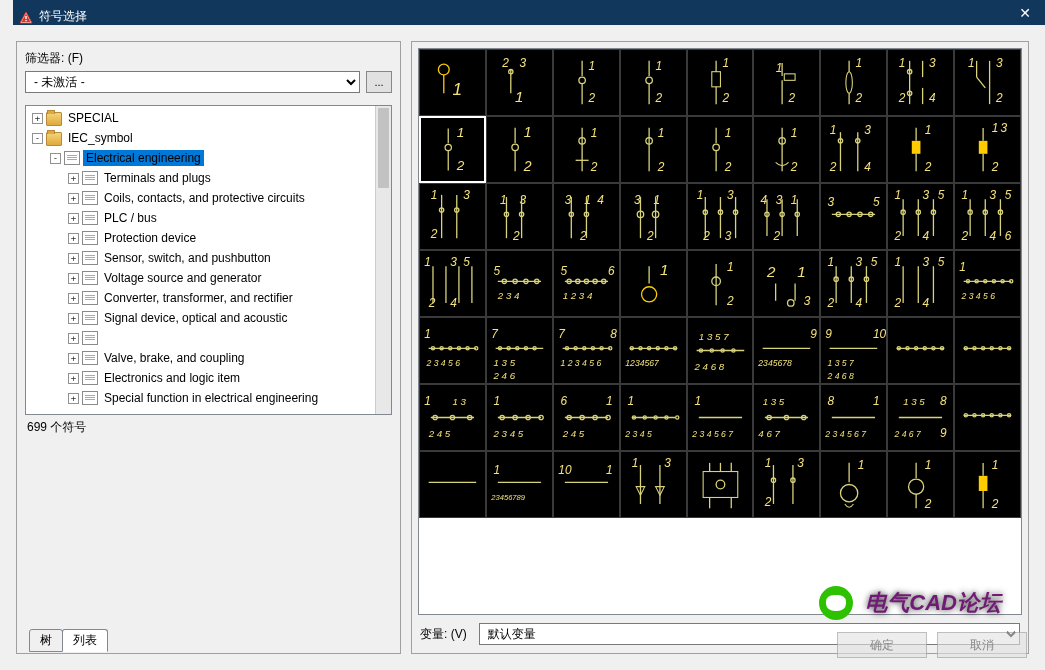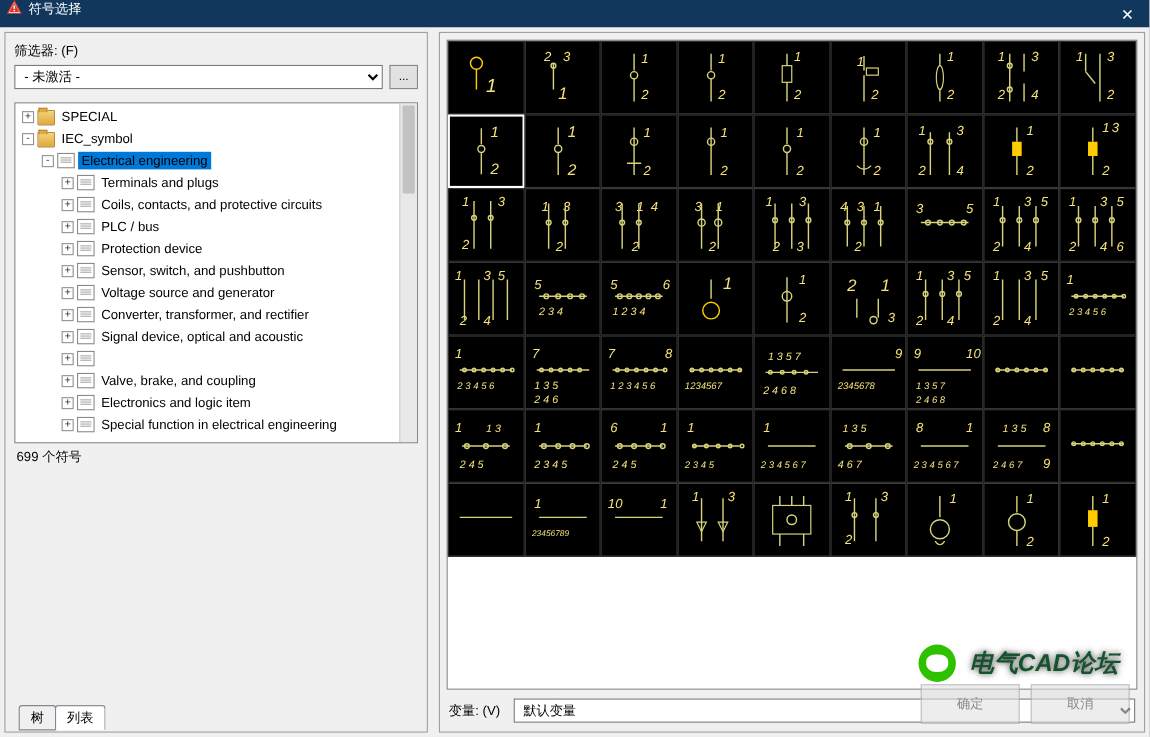--- a/index.html
+++ b/index.html
@@ -1,25 +1,25 @@
 <!DOCTYPE html>
 <html><head>
 <meta charset="utf-8">
 <style>
 * { box-sizing: border-box; margin: 0; padding: 0; font-family: "Microsoft YaHei", "Segoe UI", sans-serif; }
 body { background: #888; width: 1045px; height: 670px; overflow: hidden; position: relative; }
 
 .window { width: 1045px; height: 670px; background: #f0f0f0; display: flex; flex-direction: column; }
 
-.titlebar { background: #11375c; color: #fff; height: 25px; display: flex; align-items: flex-start; padding: 0 0 0 6px; font-size: 12px; }
+.titlebar { background: #11375c; color: #fff; height: 25px; display: flex; align-items: flex-end; padding: 0 0 0 6px; font-size: 12px; margin-left: 13px; }
 .titlebar .icon { width: 14px; height: 14px; margin-right: 6px; display: flex; align-items: center; justify-content: center; }
 .titlebar .title { flex: 1; }
 .titlebar .close { width: 40px; height: 25px; display: flex; align-items: center; justify-content: center; font-size: 14px; cursor: pointer; }
 
-.content { flex: 1; display: flex; padding: 4px; gap: 10px; background: #f0f0f0; }
+.content { flex: 1; display: flex; padding: 16px; gap: 10px; background: #f0f0f0; }
 
 .left-panel { width: 385px; display: flex; flex-direction: column; border: 1px solid #a0a0a0; background: #f0f0f0; padding: 8px 8px 2px 8px; position: relative; }
 
 .filter-row { margin-bottom: 6px; }
 .filter-label { font-size: 12px; margin-bottom: 4px; display: block; }
 .filter-inputs { display: flex; gap: 6px; align-items: center; }
 .filter-select { flex: 1; height: 22px; font-size: 12px; padding: 0 4px; border: 1px solid #7a7a7a; background: #fff; }
 .filter-btn { width: 26px; height: 22px; border: 1px solid #888; background: #e1e1e1; font-size: 11px; cursor: pointer; }
 
 .tree-container { flex: 1; border: 1px solid #828790; background: #fff; overflow: auto; position: relative; margin-top: 6px; min-height: 310px; }
@@ -49,23 +49,23 @@
 .symbol-grid-wrap { flex: 1; background: #fff; border: 1px solid #828790; overflow: hidden; position: relative; }
 .symbol-grid { display: grid; grid-template-columns: repeat(9, 1fr); grid-auto-rows: 67px; gap: 0; background: #000; }
 .symbol-cell { background: #000; border: 1px solid #3a3a3a; display: flex; align-items: center; justify-content: center; color: #f5e27a; font-size: 10px; font-family: "Times New Roman", serif; font-style: italic; position: relative; overflow:hidden;}
 .symbol-cell.sel { border: 2px solid #fff; }
 .sym-svg { width:100%; height:100%; }
 
 .variant-row { display: flex; align-items: center; gap: 12px; padding: 8px 2px 2px 2px; font-size: 12px; }
 .variant-select { flex: 1; height: 22px; border: 1px solid #7a7a7a; background: #fff; font-size: 12px; padding: 0 4px; }
 
 .bottom-buttons { position: absolute; right: 18px; bottom: 12px; display: flex; gap: 10px; }
-.btn { width: 90px; height: 36px; font-size: 12px; border: 1px solid rgba(120,120,120,0.4); background: rgba(225,225,225,0.6); cursor: pointer; color: #888;}
-
-.watermark { position: absolute; right: 28px; bottom: 50px; display: flex; align-items: center; gap: 12px; color: #14532d; font-size: 22px; font-style: italic; font-weight: bold; text-shadow: 0 0 6px rgba(0,0,0,0.8); z-index: 100; pointer-events: none; }
+.btn { width: 90px; height: 26px; font-size: 12px; border: 1px solid rgba(120,120,120,0.4); background: rgba(225,225,225,0.6); cursor: pointer; color: #888;}
+
+.watermark { position: absolute; right: 44px; bottom: 50px; display: flex; align-items: center; gap: 12px; color: #701a75; font-size: 22px; font-style: italic; font-weight: bold; text-shadow: 0 0 6px rgba(0,0,0,0.8); z-index: 100; pointer-events: none; }
 .watermark .wicon { width: 34px; height: 34px; border-radius: 50%; background: #2dc100; display:flex; align-items:center; justify-content:center; font-size:18px; font-style:normal;}
 .watermark .wicon::before { content:""; width:20px; height:16px; background:#fff; border-radius:40% 40% 45% 45%; position:relative;}
 </style>
 </head>
 <body>
 
 <div class="window">
 
   <div class="titlebar">
     <span class="icon">

